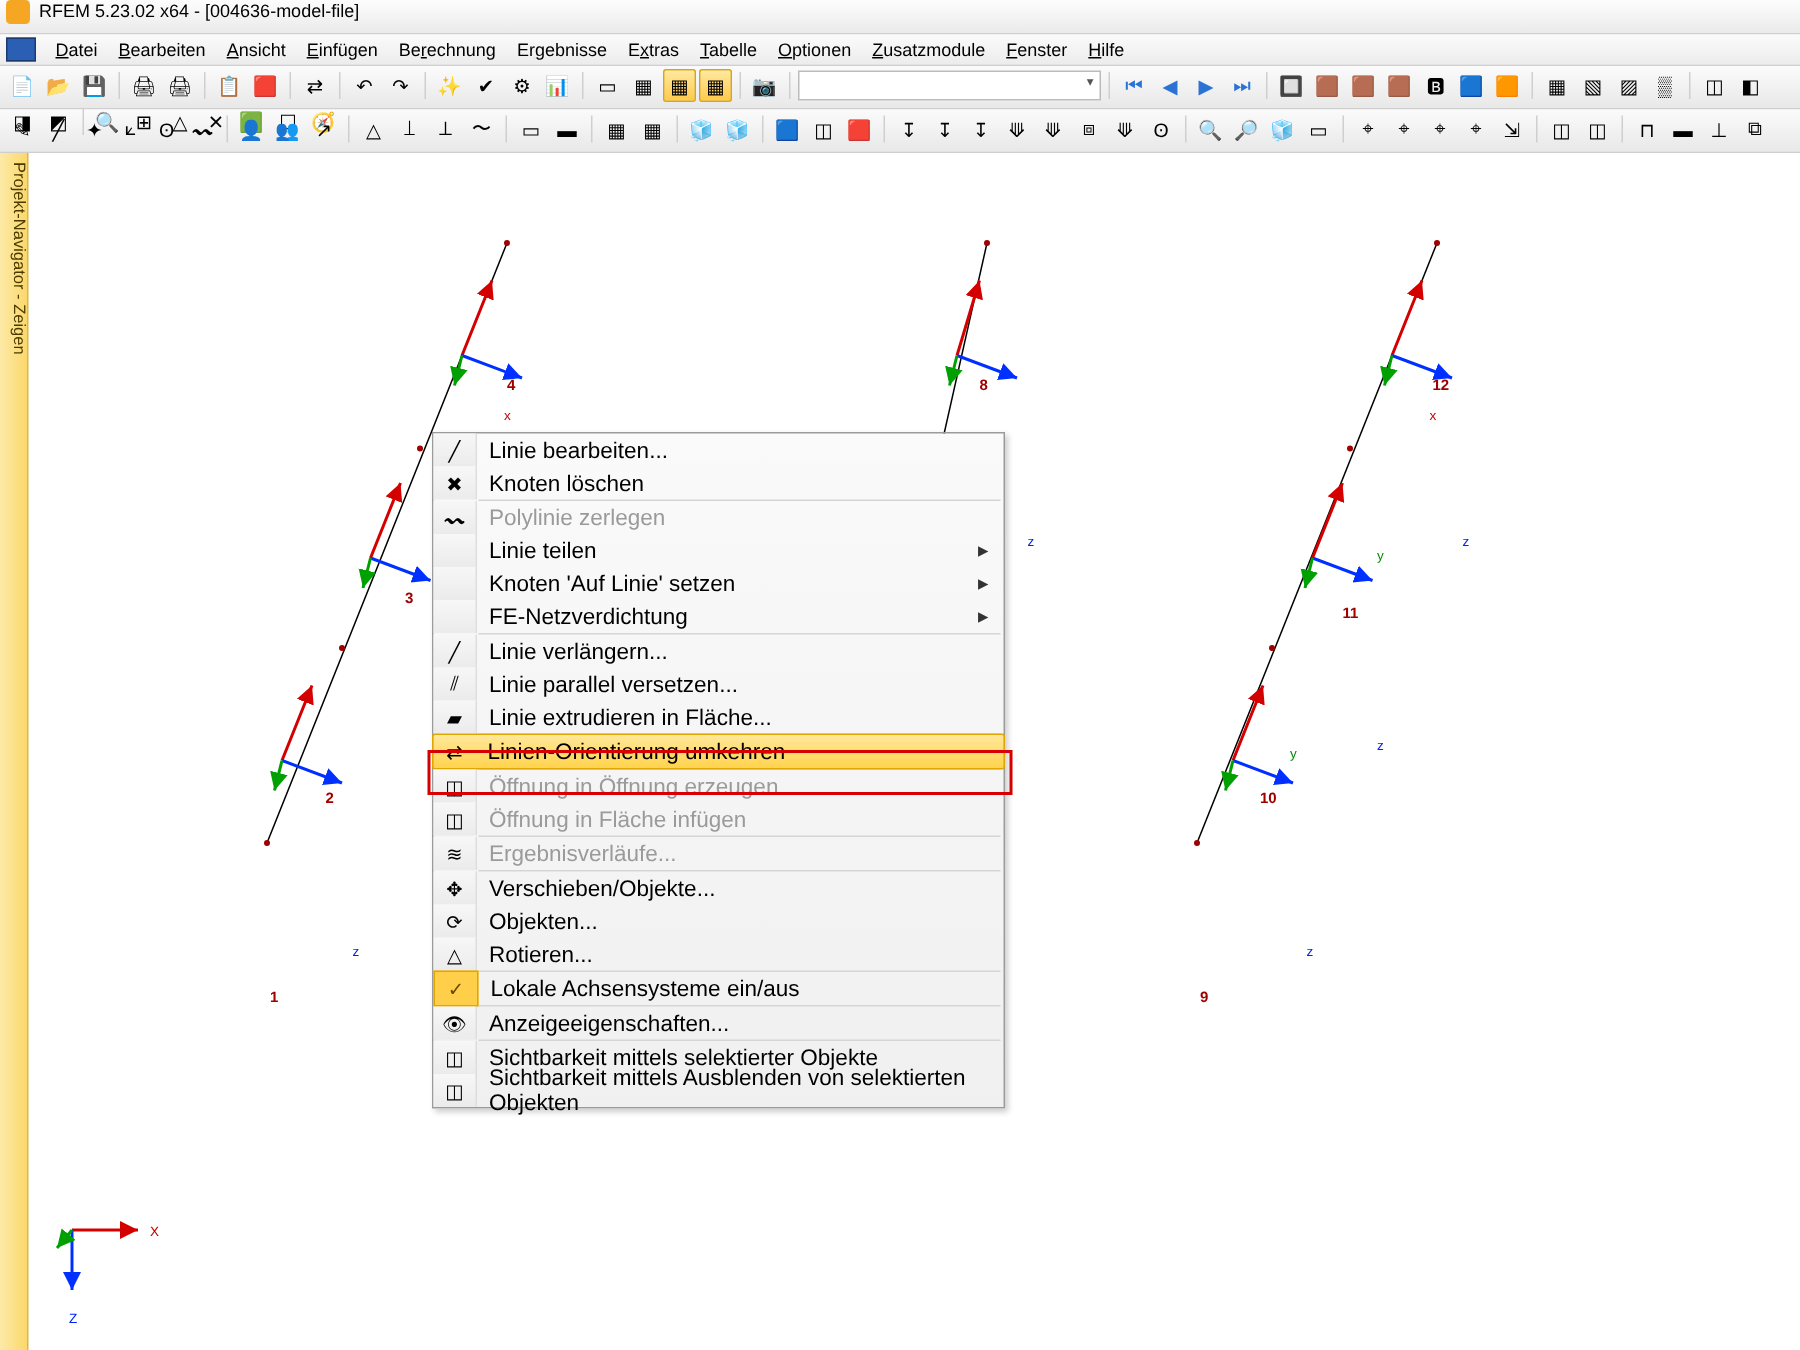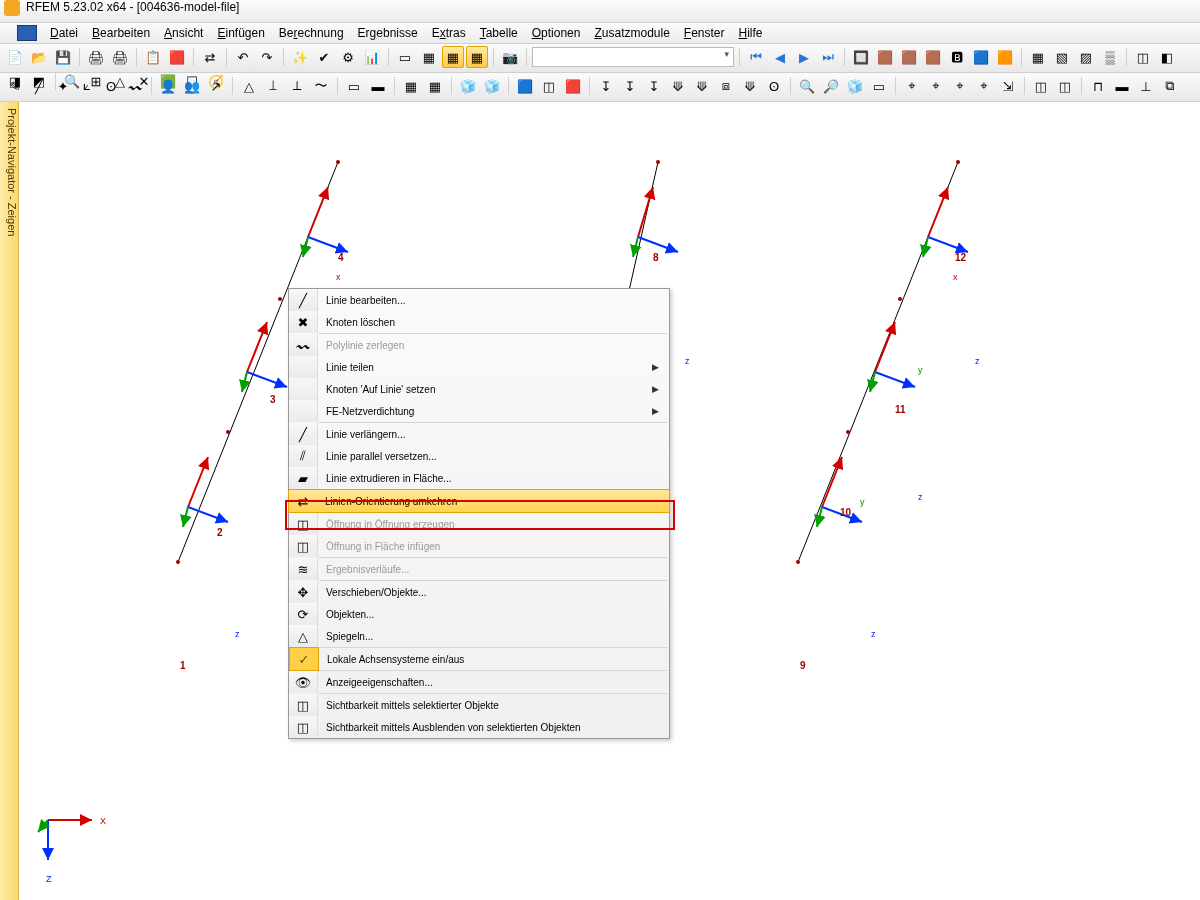--- a/index.html
+++ b/index.html
@@ -1,37 +1,37 @@
 <!DOCTYPE html>
 <html><head>
 <meta charset="utf-8">
 <style>
 html,body{margin:0;padding:0;width:1200px;height:900px;overflow:hidden;font-family:"Segoe UI",Tahoma,Arial,sans-serif;font-size:12px;background:#fff;color:#000}
 .titlebar{height:22px;background:linear-gradient(#fdfdfd,#eaeaea);display:flex;align-items:flex-start;padding:0 4px;border-bottom:1px solid #d0d0d0}
 .titlebar .app-icon{width:16px;height:16px;background:#f5a623;border-radius:3px;margin-right:6px;display:inline-block}
-.menubar{height:20px;background:linear-gradient(#fbfbfb,#ececec);display:flex;align-items:center;padding:0 15px;border-bottom:1px solid #d0d0d0}
+.menubar{height:20px;background:linear-gradient(#fbfbfb,#ececec);display:flex;align-items:center;padding:0 2px;border-bottom:1px solid #d0d0d0}
 .menubar .logo{width:18px;height:14px;background:#2b5fb3;margin:0 6px 0 2px;border:1px solid #1a3a70}
 .menubar .m{padding:1px 7px;cursor:default}
 .menubar .m u{text-decoration:underline}
 .toolstrip{background:linear-gradient(#fbfbfb,#e8e8e8);border-bottom:1px solid #cfcfcf;display:flex;flex-wrap:wrap;align-items:center;padding:2px 4px;gap:2px}
 .tb{width:20px;height:20px;display:inline-flex;align-items:center;justify-content:center;border:1px solid transparent;border-radius:2px;font-size:13px}
 .sep{width:1px;height:18px;background:#cfcfcf;margin:0 3px}
 .dropdown{width:200px;height:18px;border:1px solid #bbb;background:#fff;display:inline-block;position:relative}
 .dropdown:after{content:"▾";position:absolute;right:4px;top:1px;font-size:9px;color:#555}
 .viewport{position:absolute;left:0;right:0;top:102px;bottom:0;background:#fff}
 .sidebar{position:absolute;left:0;top:0;bottom:0;width:18px;background:linear-gradient(90deg,#fdeaa7,#fbd86b);border-right:1px solid #d7b84c;writing-mode:vertical-rl;text-orientation:mixed;font-size:11px;padding-top:6px;color:#4a3a00;text-align:left}
 .node-lbl{position:absolute;font-size:10px;font-weight:bold;color:#a00000}
 .axis-lbl{position:absolute;font-size:9px}
 .ax-x{color:#c00000}.ax-y{color:#009000}.ax-z{color:#0020ff}
 svg.model{position:absolute;left:18px;top:0;width:1182px;height:798px}
 .dot{fill:#a00000}
 .ctx{position:absolute;left:288px;top:186px;width:380px;background:linear-gradient(#fafafa,#f0f0f0);border:1px solid #9a9a9a;box-shadow:2px 2px 4px rgba(0,0,0,.2)}
 .ctx .row{height:22px;display:flex;align-items:center;position:relative}
 .ctx .ic{width:28px;height:22px;display:flex;align-items:center;justify-content:center;background:linear-gradient(#f7f7f7,#ebebeb);border-right:1px solid #ddd;font-size:13px}
-.ctx .txt{flex:1;padding-left:8px;font-size:10px}
+.ctx .txt{flex:1;padding-left:8px;font-size:15px}
 .ctx .arr{padding-right:10px;font-size:9px;color:#333}
 .ctx .row.dis .txt{color:#9a9a9a}
 .ctx hr{margin:0 2px 0 30px;border:none;border-top:1px solid #d5d5d5}
 .ctx .row.hi{background:linear-gradient(#ffe89a,#ffd34e);border:1px solid #e0a500;margin:-1px;border-radius:2px}
 .ctx .row.hi .ic{background:transparent;border-right:none}
 .highlight-box{position:absolute;left:285px;top:398px;width:386px;height:26px;border:2px solid #d60000;pointer-events:none}
 .globax{position:absolute;left:36px;top:700px}
 </style>
 </head>
 <body>
@@ -235,21 +235,21 @@
     <circle class="dot" cx="882" cy="197" r="2"></circle>
       <circle class="dot" cx="940" cy="60" r="2"></circle>
   </svg>
 
   <span class="node-lbl" style="left:180px;top:558px">1</span>
   <span class="node-lbl" style="left:217px;top:425px">2</span>
   <span class="node-lbl" style="left:270px;top:292px">3</span>
   <span class="node-lbl" style="left:338px;top:150px">4</span>
   <span class="node-lbl" style="left:653px;top:150px">8</span>
   <span class="node-lbl" style="left:800px;top:558px">9</span>
-  <span class="node-lbl" style="left:840px;top:405px">10</span>
+  <span class="node-lbl" style="left:840px;top:425px">10</span>
   <span class="node-lbl" style="left:895px;top:302px">11</span>
   <span class="node-lbl" style="left:955px;top:150px">12</span>
 
   <span class="axis-lbl ax-x" style="left:336px;top:170px">x</span>
   <span class="axis-lbl ax-z" style="left:354px;top:254px">z</span>
   <span class="axis-lbl ax-y" style="left:298px;top:263px">y</span>
   <span class="axis-lbl ax-z" style="left:235px;top:527px">z</span>
   <span class="axis-lbl ax-z" style="left:685px;top:254px">z</span>
   <span class="axis-lbl ax-x" style="left:953px;top:170px">x</span>
   <span class="axis-lbl ax-z" style="left:975px;top:254px">z</span>
@@ -331,21 +331,21 @@
     <div class="row">
         <span class="ic">✥</span>
         <span class="txt">Verschieben/Objekte...</span>
       </div>
     <div class="row">
         <span class="ic">⟳</span>
         <span class="txt">Objekten...</span>
       </div>
     <div class="row">
         <span class="ic">△</span>
-        <span class="txt">Spiegeln...</span>
+        <span class="txt">Rotieren...</span>
       </div>
     <hr>
     <div class="row">
         <span class="ic" style="background:#ffcf4a;border:1px solid #e0a500;color:#6b4a00">✓</span>
         <span class="txt">Lokale Achsensysteme ein/aus</span>
       </div>
     <hr>
     <div class="row">
         <span class="ic">👁</span>
         <span class="txt">Anzeigeeigenschaften...</span>

